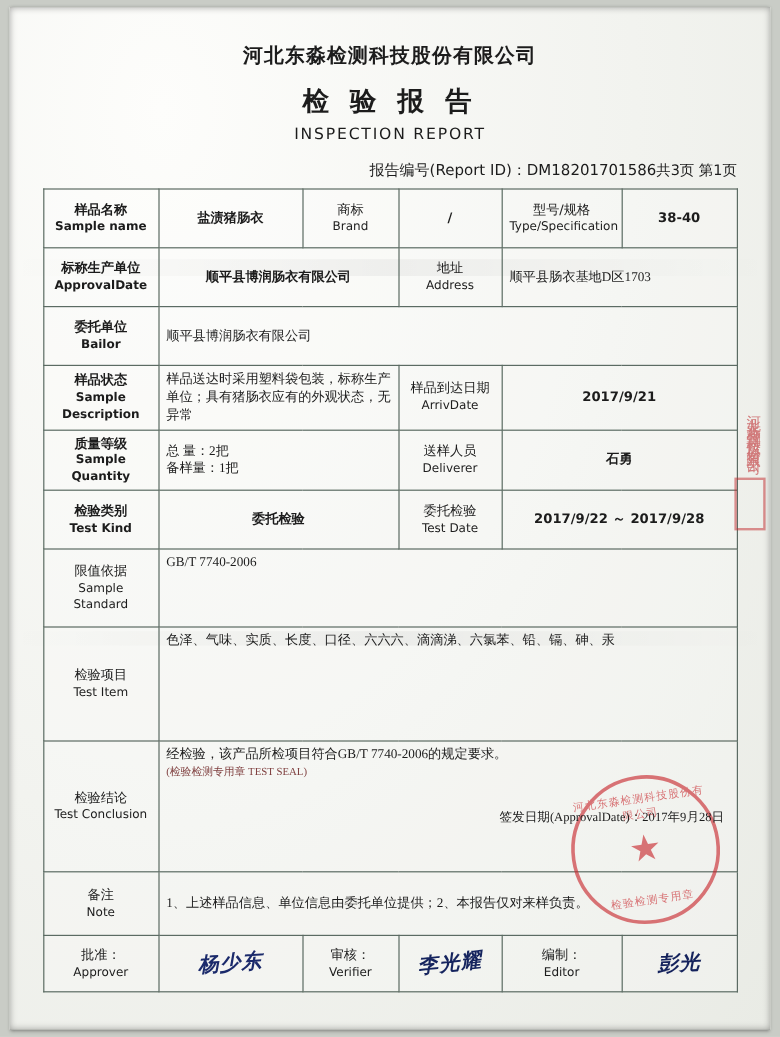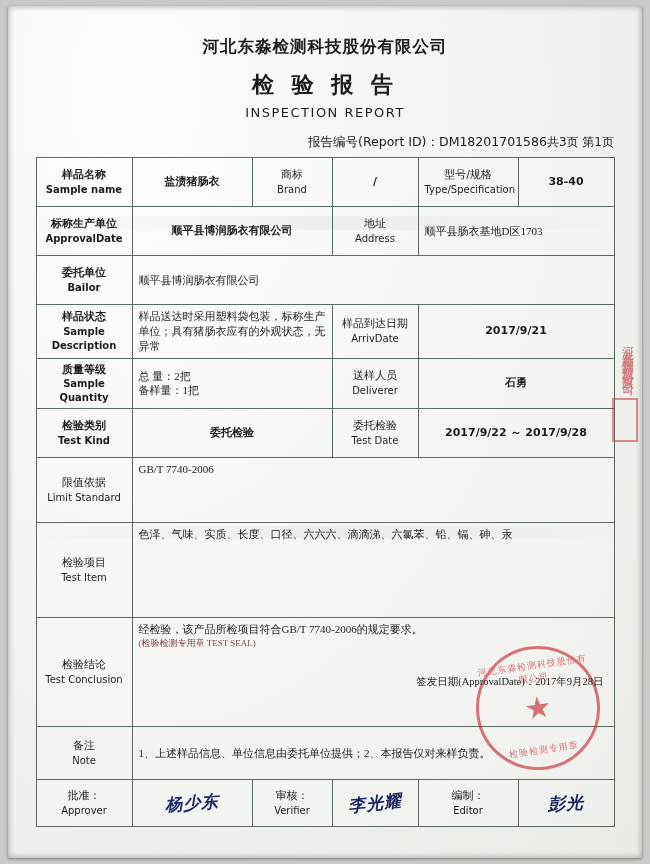--- a/index.html
+++ b/index.html
@@ -286,21 +286,21 @@
         <td class="lbl">
           <span class="cn">委托检验</span>
           <span class="en">Test Date</span>
         </td>
         <td class="val-c" colspan="2">2017/9/22 ～ 2017/9/28</td>
       </tr>
 
       <tr>
         <td class="lbl" style="height:56px">
           <span class="cn">限值依据</span>
-          <span class="en">Limit Standard</span>
+          <span class="en">Sample Standard</span>
         </td>
         <td class="val-l" colspan="5" style="vertical-align:top">GB/T 7740-2006</td>
       </tr>
 
       <tr>
         <td class="lbl" style="height:86px">
           <span class="cn">检验项目</span>
           <span class="en">Test Item</span>
         </td>
         <td class="val-l" colspan="5" style="vertical-align:top">色泽、气味、实质、长度、口径、六六六、滴滴涕、六氯苯、铅、镉、砷、汞</td>

